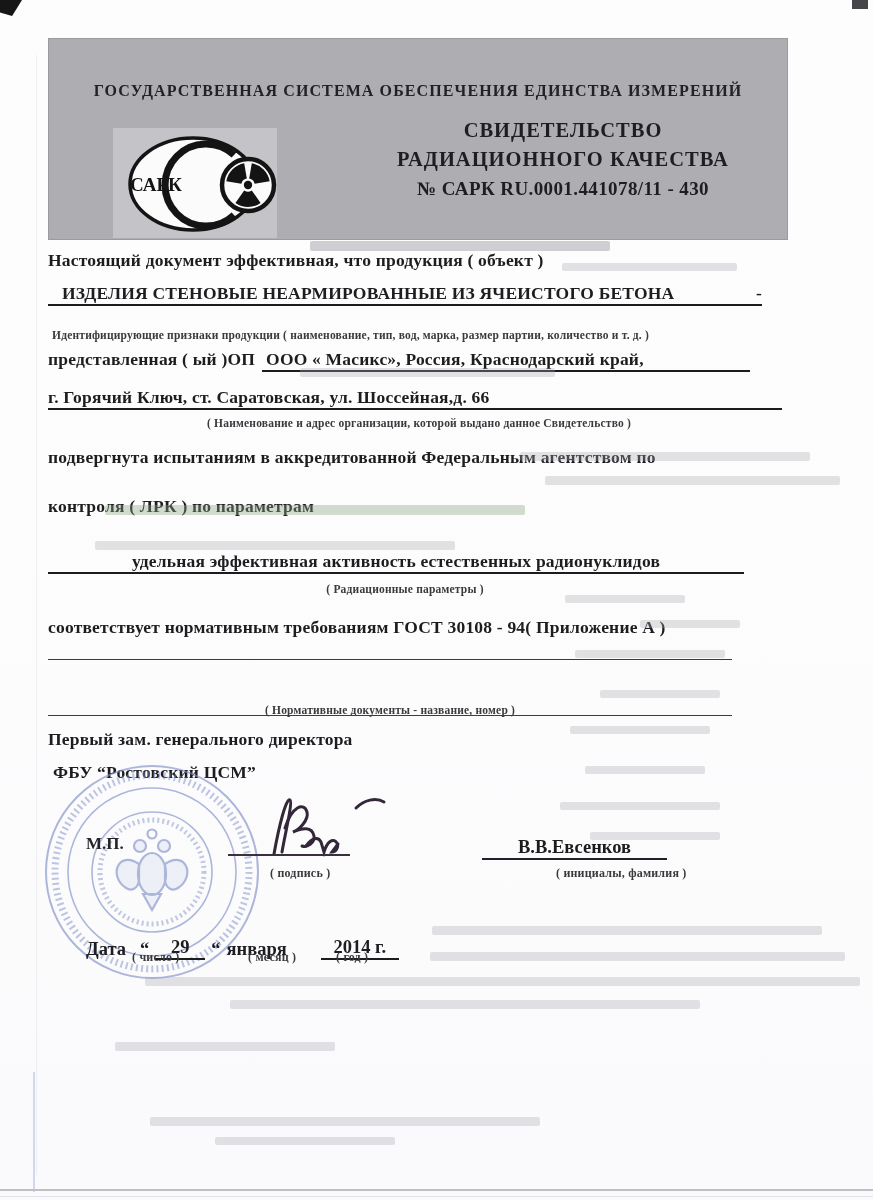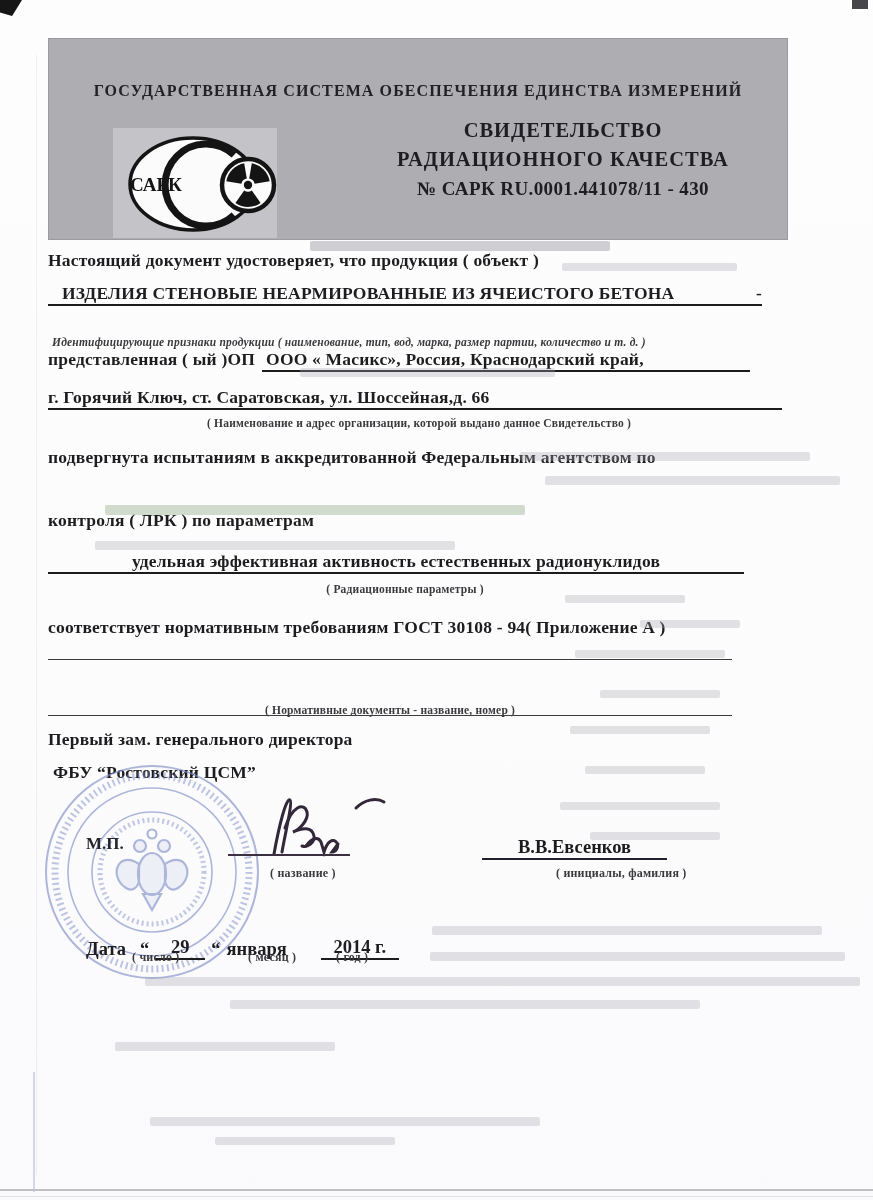--- a/index.html
+++ b/index.html
@@ -69,38 +69,38 @@
       </svg>
     </div>
 
     <div class="abs certtitle">
       <div class="t1">СВИДЕТЕЛЬСТВО</div>
       <div class="t1">РАДИАЦИОННОГО  КАЧЕСТВА</div>
       <div class="t3">№ САРК RU.0001.441078/11 - 430</div>
     </div>
   </div>
 
-  <div class="abs main-line" style="left:48px;top:250px;">Настоящий документ удостоверяет, что продукция ( объект  )</div>
+  <div class="abs main-line" style="left:48px;top:250px;">Настоящий документ эффективная, что продукция ( объект  )</div>
 
   <div class="abs uline" style="left:48px;top:283px;width:714px;display:flex;justify-content:space-between;">
     <span class="main-line" style="padding-left:14px;">ИЗДЕЛИЯ СТЕНОВЫЕ НЕАРМИРОВАННЫЕ ИЗ ЯЧЕИСТОГО БЕТОНА</span>
     <span class="main-line">-</span>
   </div>
-  <div class="abs cap" style="left:52px;top:336px;font-style:italic;">Идентифицирующие признаки продукции ( наименование, тип, вод, марка, размер партии, количество и т. д. )</div>
+  <div class="abs cap" style="left:52px;top:329px;">Идентифицирующие признаки продукции ( наименование, тип, вод, марка, размер партии, количество и т. д. )</div>
 
   <div class="abs" style="left:48px;top:349px;width:702px;display:flex;align-items:baseline;">
     <span class="main-line">представленная ( ый )ОП</span>
     <span class="uline main-line" style="flex:1;margin-left:7px;padding-left:4px;">ООО « Масикс», Россия, Краснодарский край,</span>
   </div>
 
   <div class="abs uline main-line" style="left:48px;top:387px;width:734px;">г. Горячий Ключ, ст. Саратовская, ул. Шоссейная,д. 66</div>
   <div class="abs cap" style="left:48px;top:417px;width:742px;text-align:center;">( Наименование и адрес организации, которой выдано данное Свидетельство )</div>
 
   <div class="abs main-line" style="left:48px;top:447px;">подвергнута испытаниям в аккредитованной Федеральным агентством по</div>
-  <div class="abs main-line" style="left:48px;top:510px;">контроля ( ЛРК ) по  параметрам</div>
+  <div class="abs main-line" style="left:48px;top:496px;">контроля ( ЛРК ) по  параметрам</div>
 
   <div class="abs uline main-line" style="left:48px;top:551px;width:696px;text-align:center;">удельная эффективная активность естественных радионуклидов</div>
   <div class="abs cap" style="left:100px;top:583px;width:610px;text-align:center;">( Радиационные параметры )</div>
 
   <div class="abs main-line" style="left:48px;top:617px;">соответствует нормативным требованиям ГОСТ 30108 - 94( Приложение А )</div>
 
   <div class="abs thinline" style="left:48px;top:659px;width:684px;"></div>
   <div class="abs cap" style="left:48px;top:671px;width:684px;text-align:center;margin-top:33px;">( Нормативные документы - название, номер )</div>
   <div class="abs thinline" style="left:48px;top:715px;width:684px;"></div>
 
@@ -130,21 +130,21 @@
 
   <svg class="abs" style="left:252px;top:782px;" width="150" height="82" viewBox="0 0 150 82">
     <g stroke="#33283a" stroke-width="3" fill="none" stroke-linecap="round">
       <path d="M22,72 C27,44 34,16 38,18 C41,20 33,52 30,70"></path>
       <path d="M33,46 C40,24 52,20 55,30 C57,38 47,48 41,50 C50,46 60,44 62,54 C63,61 55,66 50,64"></path>
       <path d="M54,64 C60,56 66,54 69,60 L72,70 C75,60 81,55 85,61 C87,65 84,70 80,70 L86,62"></path>
       <path d="M104,26 C112,18 124,15 132,20"></path>
     </g>
   </svg>
   <div class="abs" style="left:228px;top:854px;width:122px;border-bottom:2px solid #3a3040;"></div>
-  <div class="abs cap" style="left:270px;top:866px;font-size:12px;">( название )</div>
+  <div class="abs cap" style="left:270px;top:866px;font-size:12px;">( подпись )</div>
 
   <div class="abs namebox" style="left:482px;top:837px;width:185px;">В.В.Евсенков</div>
   <div class="abs cap" style="left:556px;top:866px;font-size:12px;">( инициалы, фамилия )</div>
 
   <div class="abs daterow" style="left:86px;top:916px;">
     <span>Дата</span>
     <span class="q" style="margin-left:14px;">“</span>
     <span class="du" style="min-width:34px;">29</span>
     <span class="q">“</span>
     <span>января</span>

